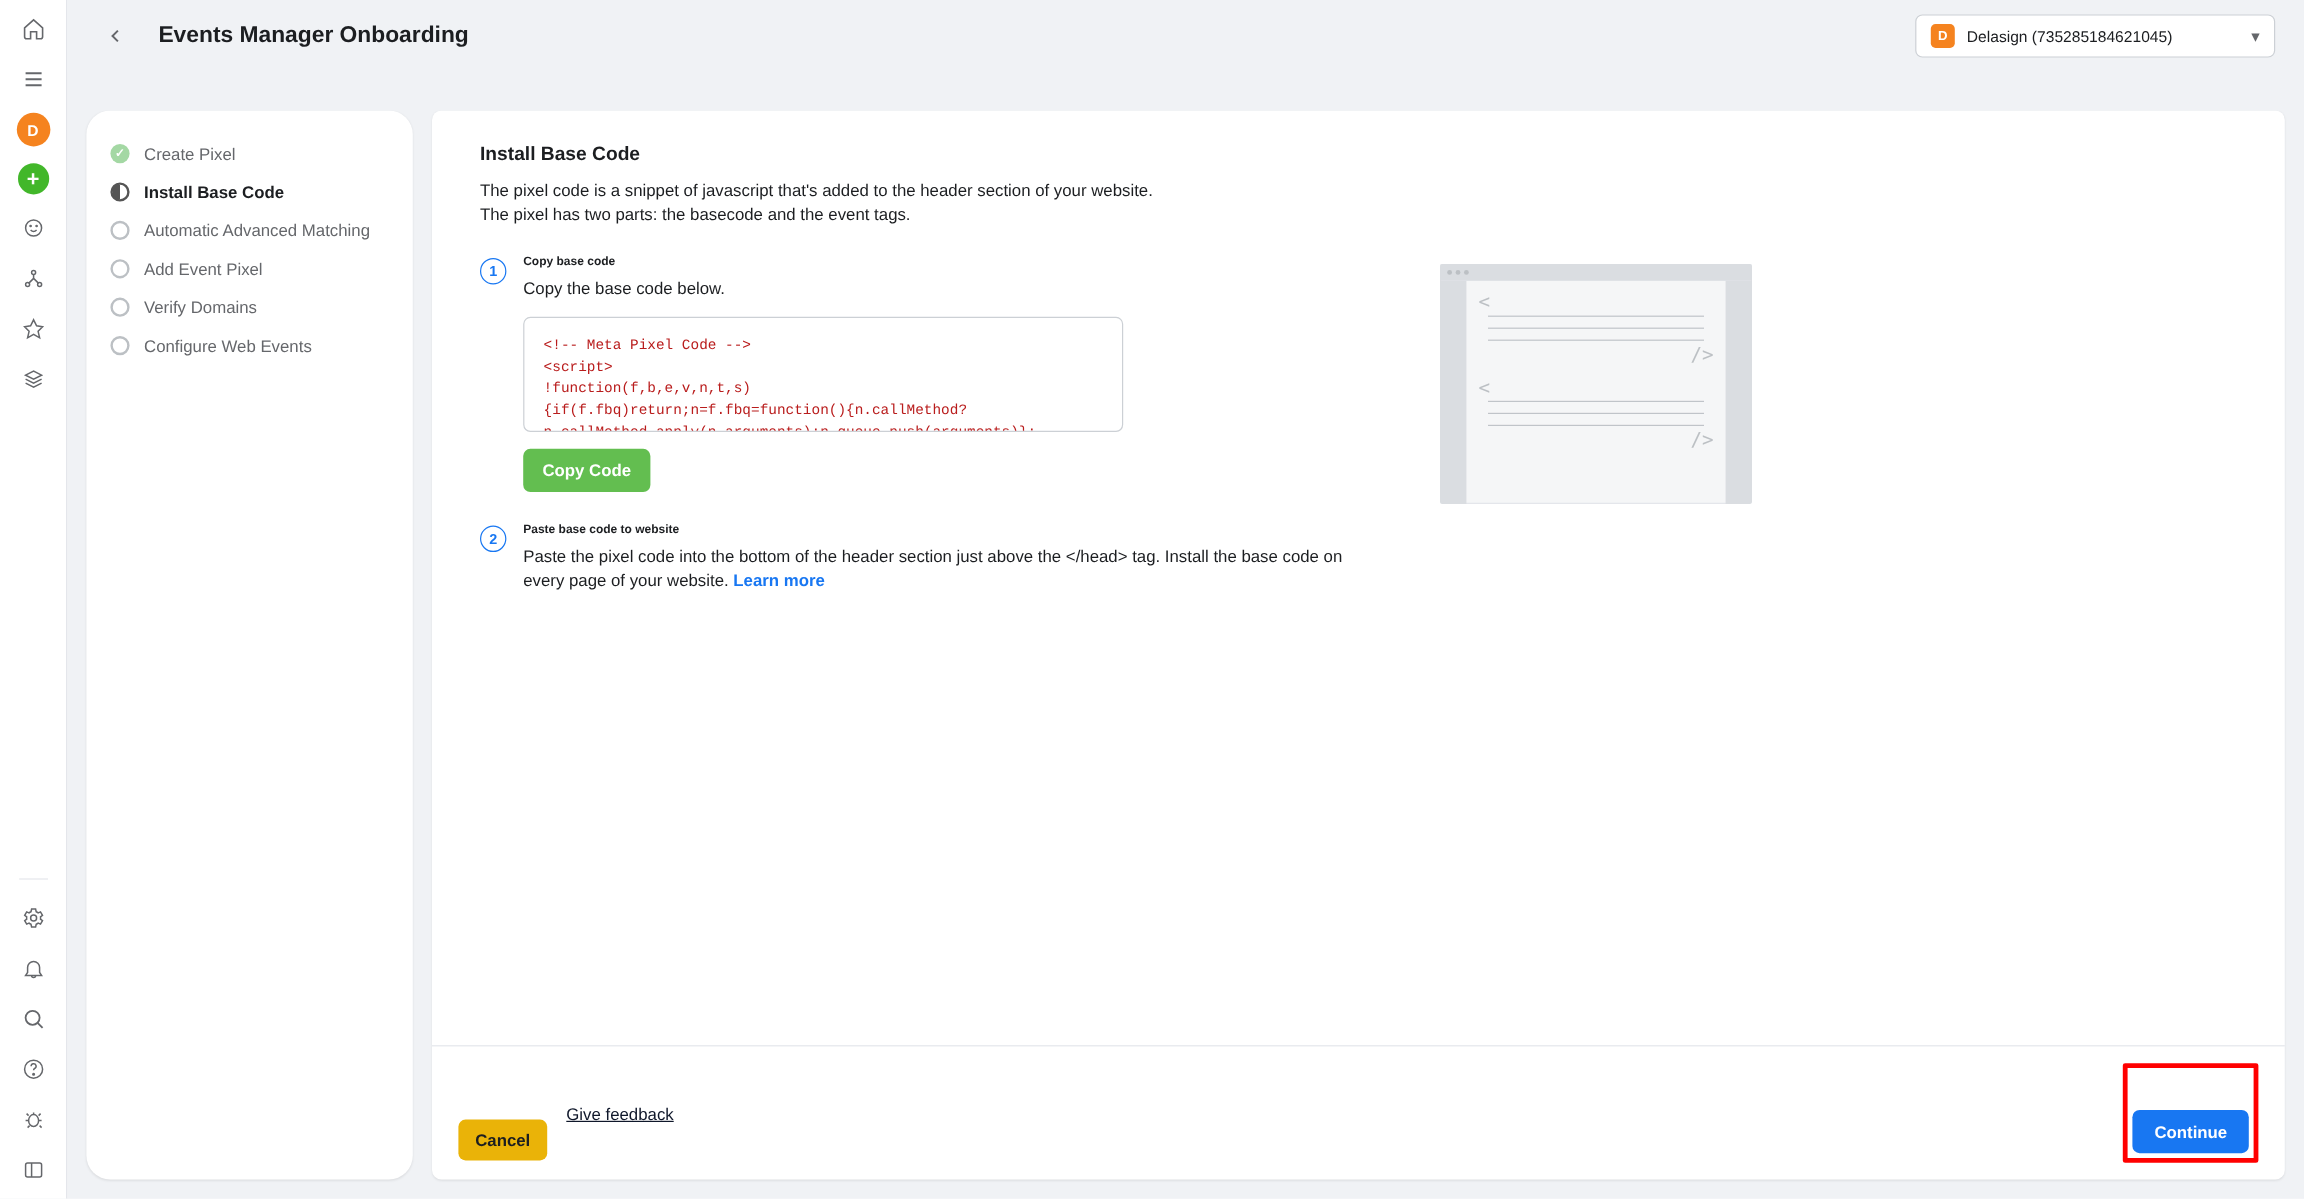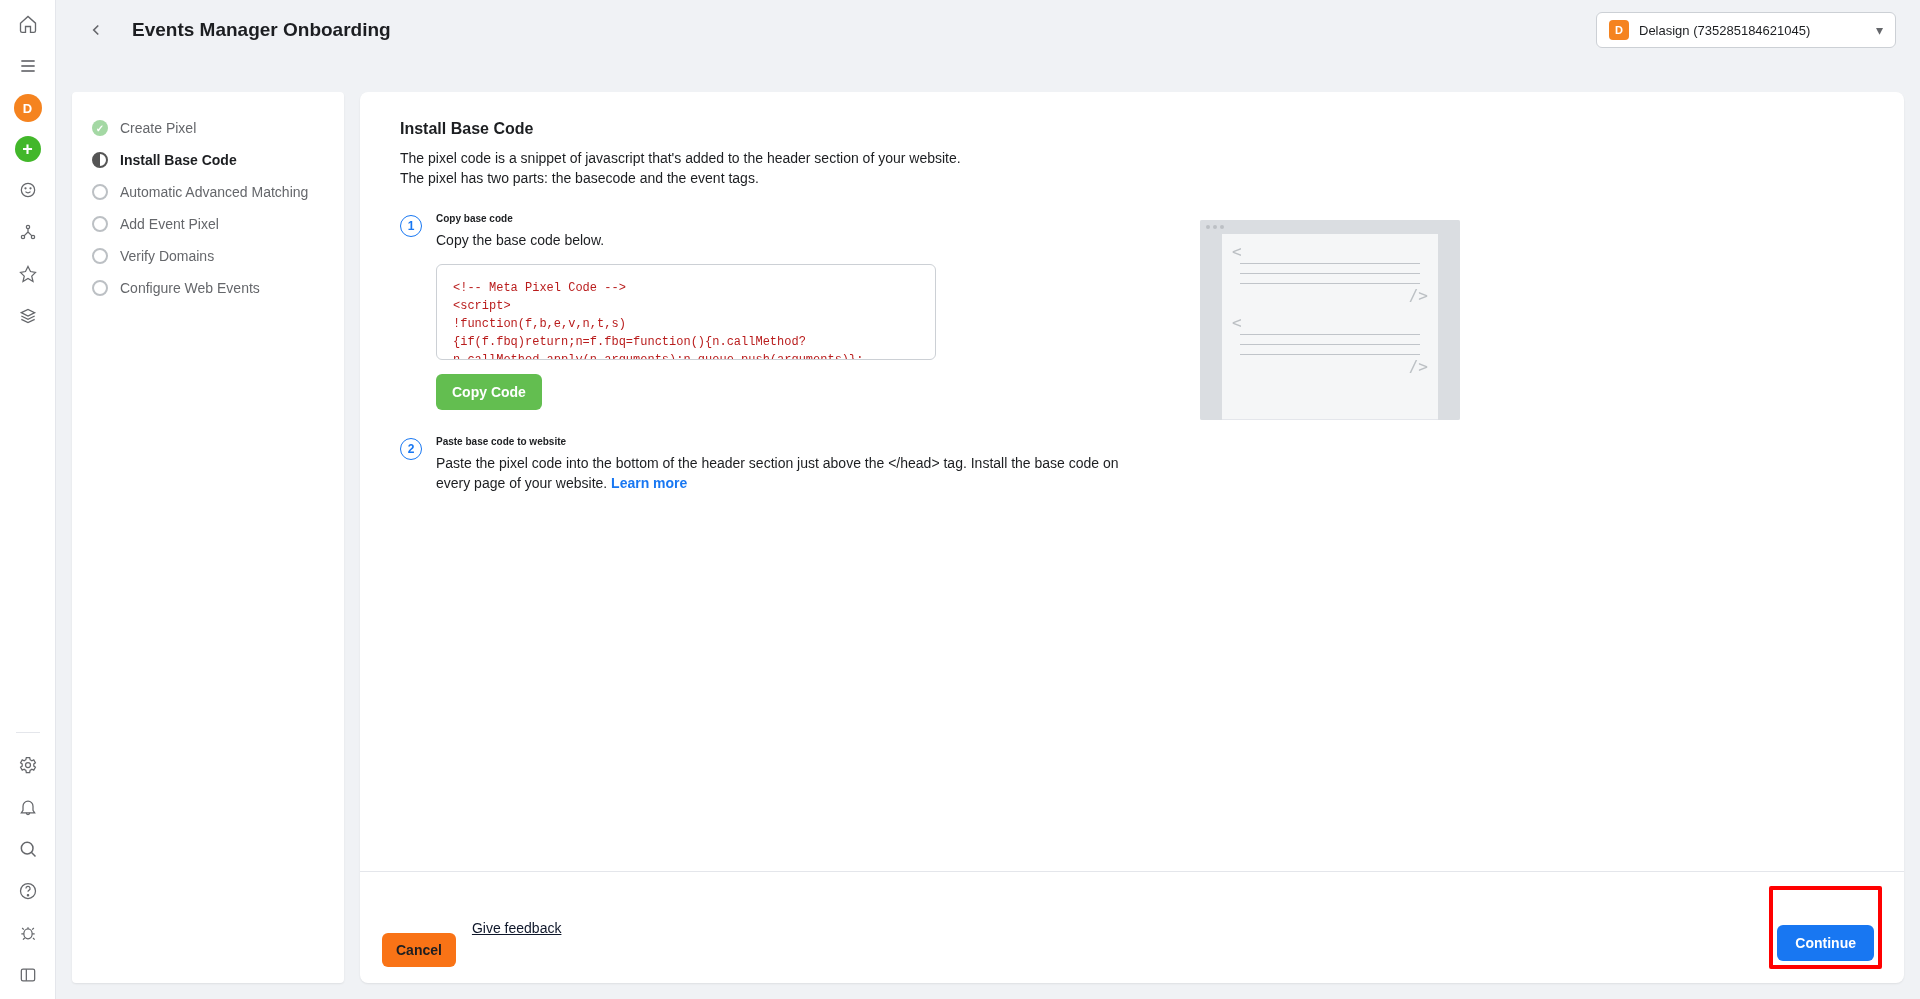--- a/index.html
+++ b/index.html
@@ -67,21 +67,21 @@
 .account-caret { color: #65676b; }
 
 
 .workspace {
   flex: 1; display: flex; gap: 16px; padding: 0 16px 16px 16px;
   overflow: hidden;
 }
 
 
 .steps-panel {
-  width: 272px; background: #fff; border-radius: 4px;
+  width: 272px; background: #fff; border-radius: 20px;
   box-shadow: 0 1px 2px rgba(0,0,0,0.08);
   padding: 20px 20px;
 }
 .step-item {
   display: flex; align-items: center; gap: 12px;
   padding: 8px 0; font-size: 14px; color: #65676b;
 }
 .step-item.done .step-ind {
   background: #a4d8a4; border: none;
   display: flex; align-items: center; justify-content: center;
@@ -157,21 +157,21 @@
 .illus-block .ang.br { bottom: -12px; right: -8px; }
 .illus-line { height: 1px; background: #c0c4c9; margin: 9px 0; }
 
 
 .content-footer {
   border-top: 1px solid #e4e6eb;
   padding: 14px 22px;
   display: flex; align-items: center; gap: 16px;
 }
 .btn-cancel {
-  background: #f97316; border: none; border-radius: 6px;
+  background: #eab308; border: none; border-radius: 6px;
   padding: 9px 14px; font-size: 14px; font-weight: 600; color: #1c1e21; cursor: pointer; margin-top: 44px;
 }
 .link-feedback { color: #0f172a; font-size: 14px; text-decoration: underline; cursor: pointer; }
 .footer-spacer { flex: 1; }
 .btn-continue {
   background: #1877f2; color: #fff; border: none; border-radius: 6px;
   padding: 10px 18px; font-size: 14px; font-weight: 700; cursor: pointer; margin-top: 31px;
 }
 .continue-highlight {
   border: 4px solid #ff0000; padding: 4px; border-radius: 2px;

